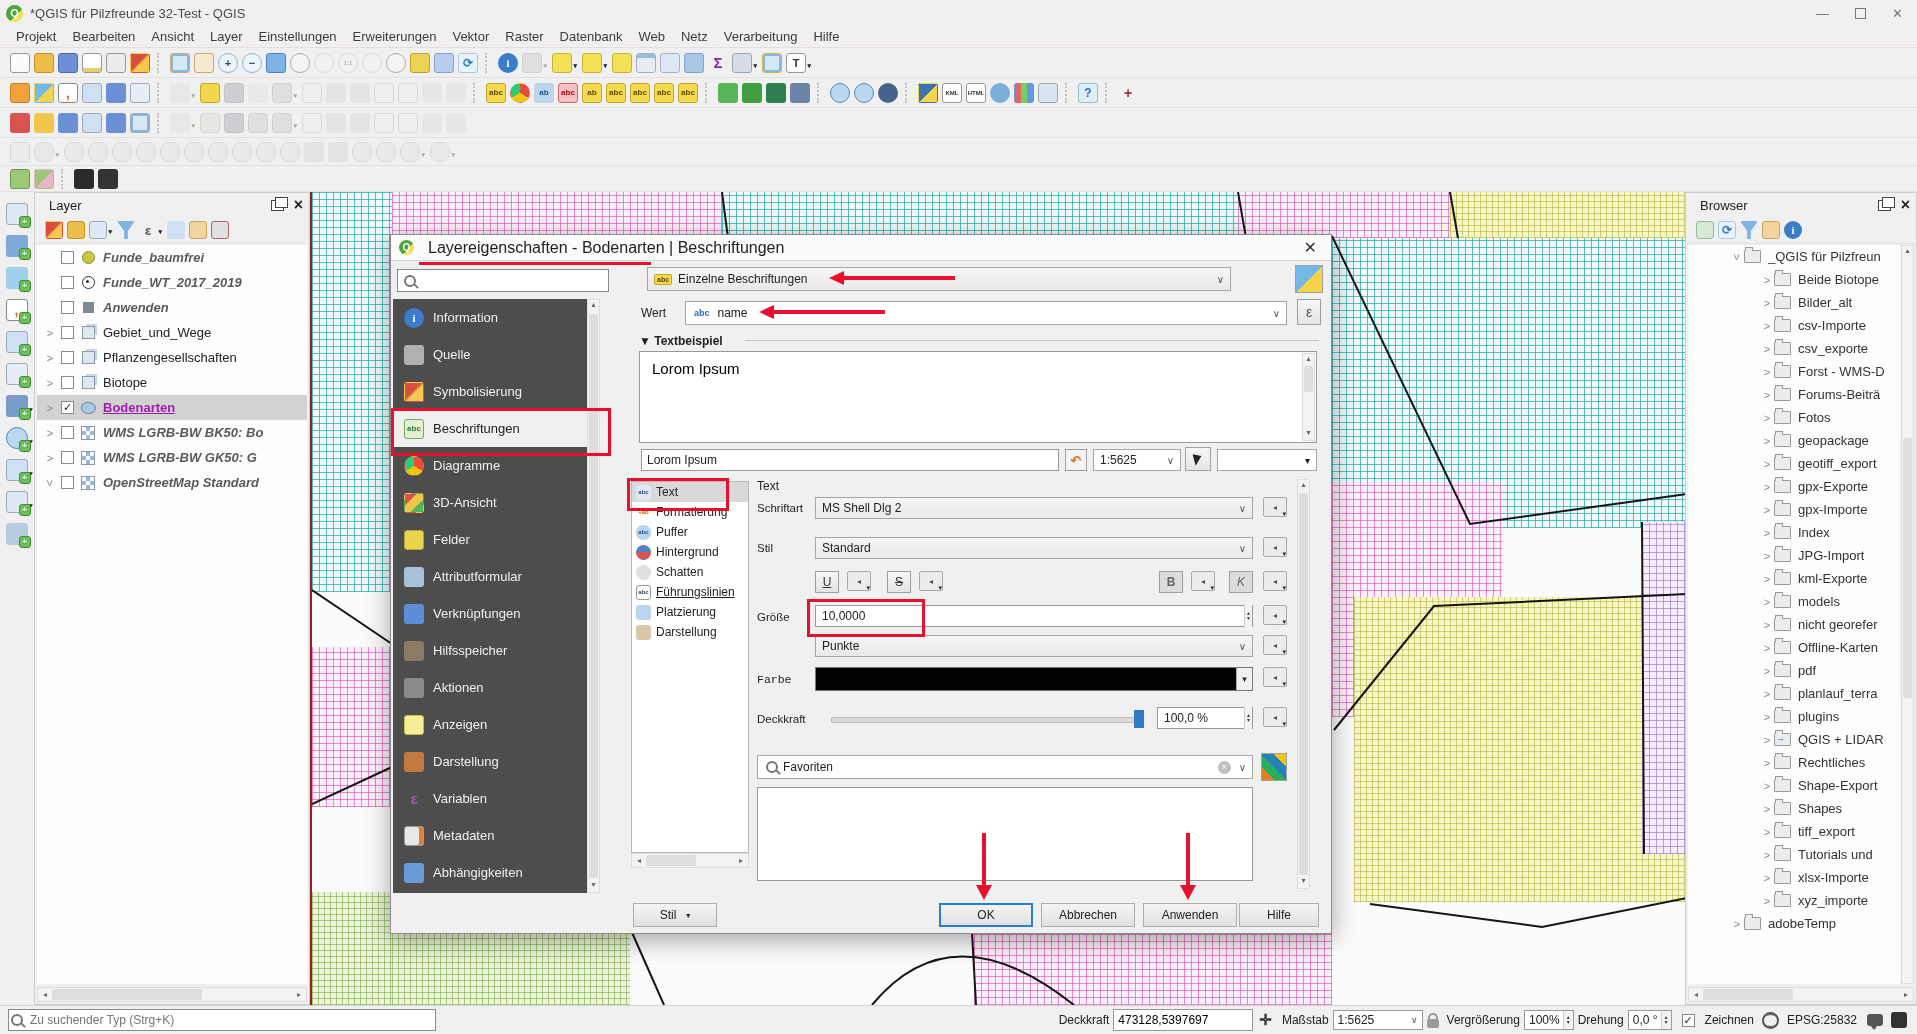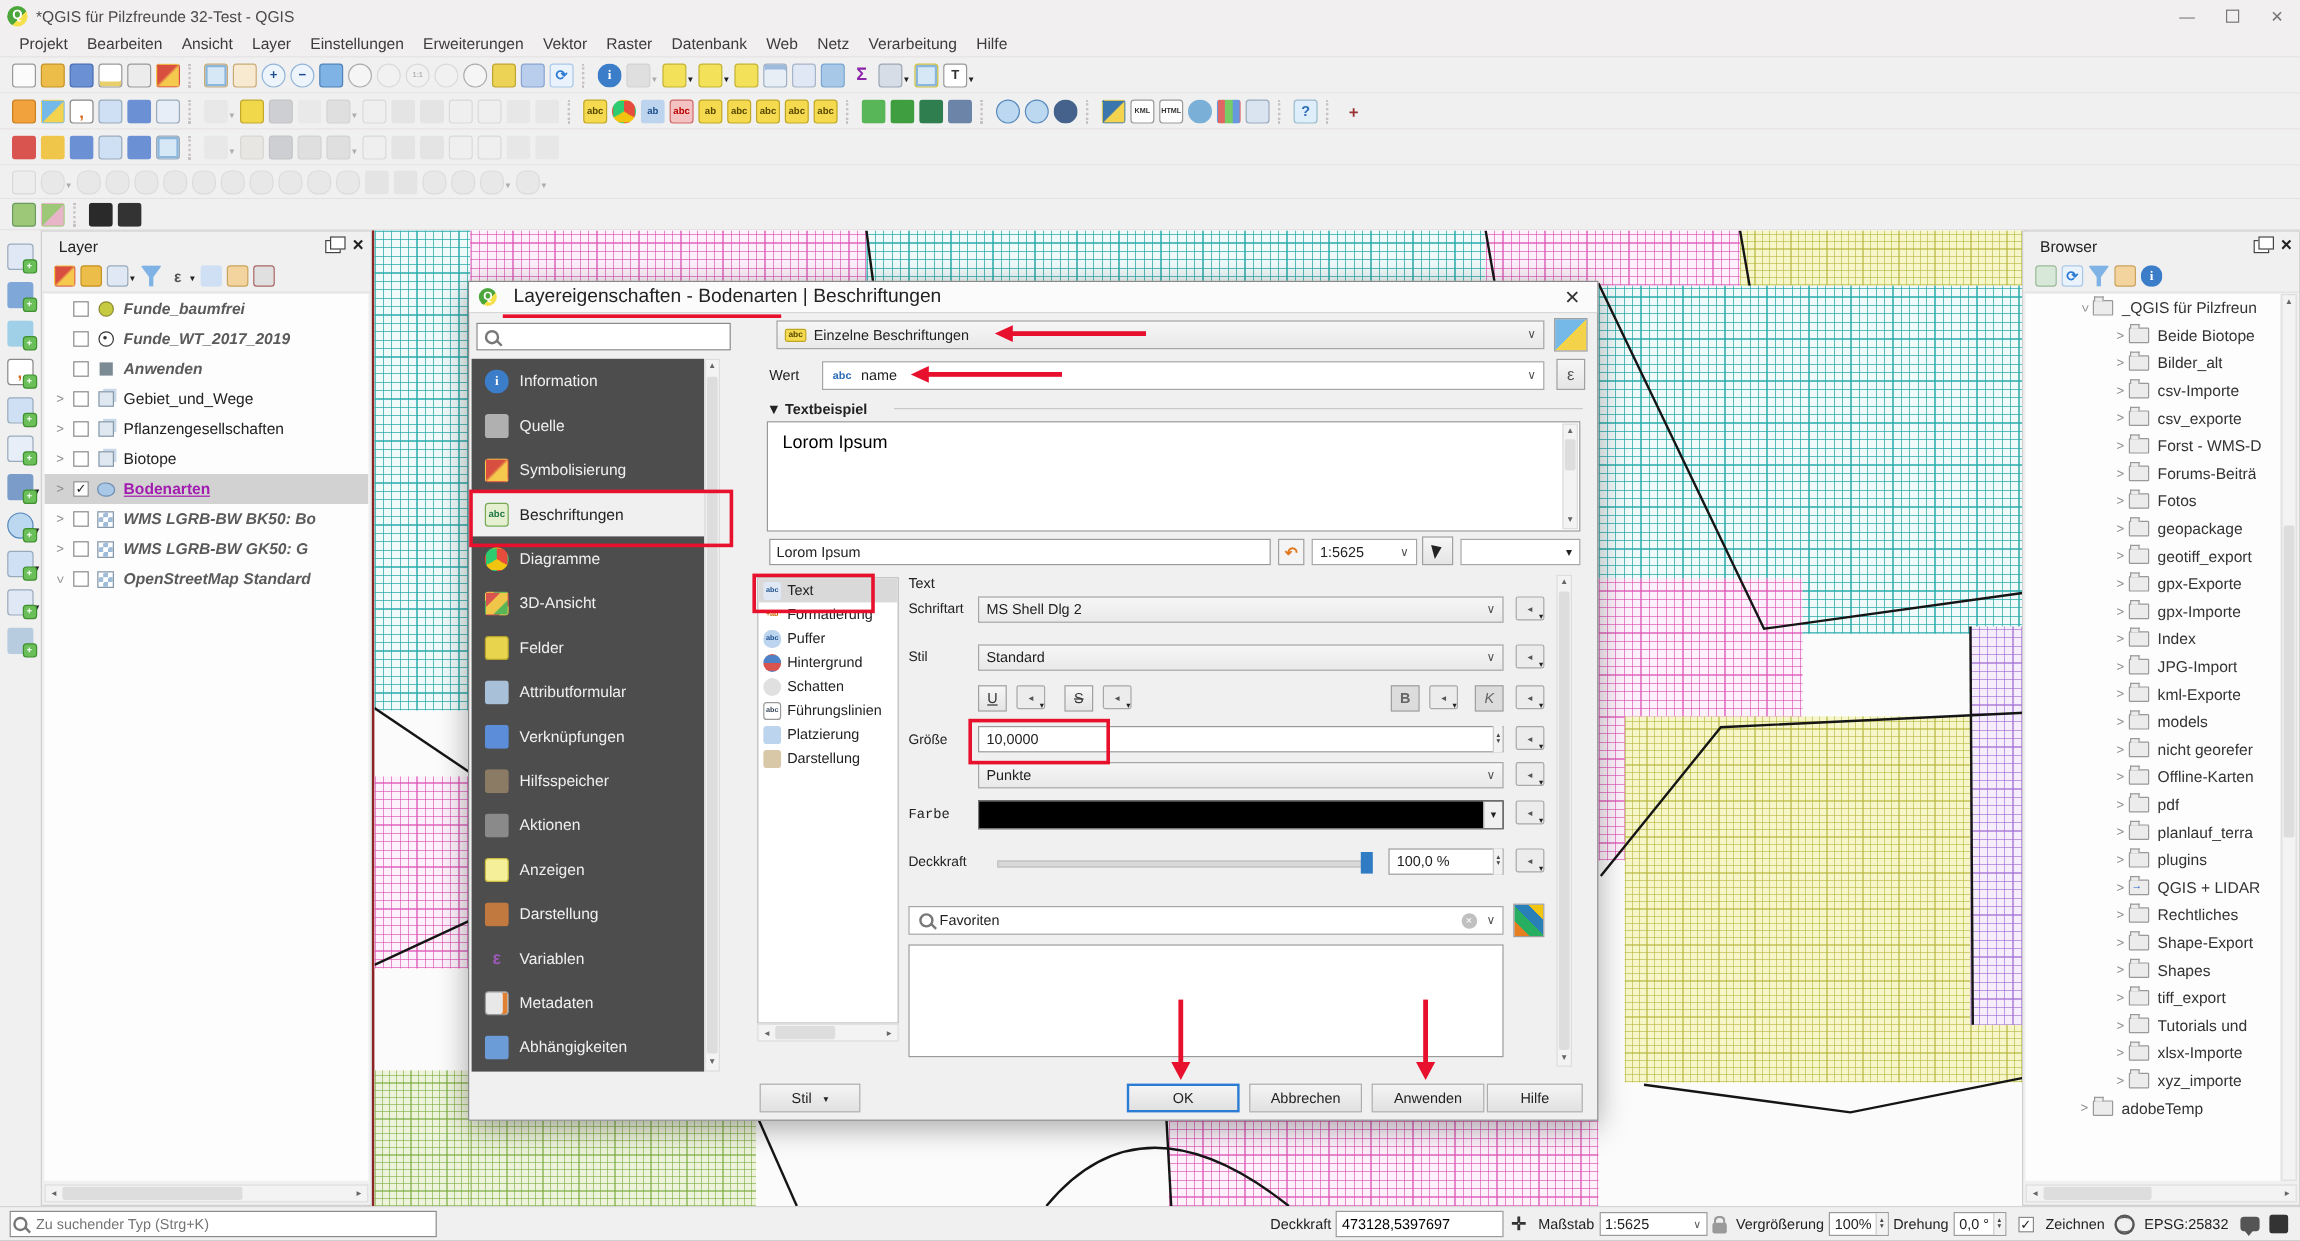--- a/index.html
+++ b/index.html
@@ -166,21 +166,21 @@
   .ic-bubble::after{content:"";position:absolute;left:3px;bottom:-4px;border-left:4px solid transparent;border-right:4px solid transparent;border-top:5px solid #555;}
   .ic-cursorpick{width:0;height:0;border-left:8px solid #222;border-top:4px solid transparent;border-bottom:8px solid transparent;transform:rotate(-15deg);}
   .spin2{display:flex;flex-direction:column;font-size:6px;line-height:5px;color:#444;margin-left:3px;border-left:1px solid #ccc;padding:1px 3px;background:#f2f2f2;height:16px;justify-content:center;}
   
   .statusbar{left:0;top:1005px;width:100%;height:29px;background:#f0f0f0;border-top:1px solid #d5d5d5;display:flex;align-items:center;padding:0 8px;box-sizing:border-box;z-index:6;}
   .sb-label{font-size:12px;color:#222;margin:0 4px;white-space:nowrap;}
   .sb-input{background:#fff;border:1px solid #9a9a9a;height:20px;font-size:12px;padding:0 4px;width:130px;font-family:"Liberation Sans",sans-serif;}
   .sb-combo{display:flex;align-items:center;background:#fff;border:1px solid #9a9a9a;height:20px;padding:0 4px;font-size:12px;width:90px;box-sizing:border-box;}
   .sb-combo .chev{margin-left:auto;font-size:9px;color:#555;}
   .sb-spin{display:flex;align-items:center;background:#fff;border:1px solid #9a9a9a;height:20px;padding-left:4px;font-size:12px;box-sizing:border-box;}
-  .sb-search{display:flex;align-items:center;width:356px;height:22px;background:#fff;border:1px solid #8a8a8a;box-sizing:border-box;}
+  .sb-search{display:flex;align-items:center;width:428px;height:22px;background:#fff;border:1px solid #8a8a8a;box-sizing:border-box;}
   .sb-search input{border:none;outline:none;flex:1;font-size:12px;color:#555;font-family:"Liberation Sans",sans-serif;background:transparent;}
   input{outline:none;}
 </style>
 </head>
 <body>
 
 <div id="app">
 
   <div class="abs titlebar">
     <span class="qlogo">Q</span>
@@ -787,21 +787,21 @@
           <span>Abhängigkeiten</span>
         </div>
       </div>
     <div class="vscroll side-scroll">
       <span class="ar">▴</span>
         <span class="vthumb" style="flex:1;margin:2px 0;"></span>
         <span class="ar">▾</span>
     </div>
     <div class="rbox" style="left:0px;top:173px;width:214px;height:42px;"></div>
 
-    <div class="combo abs" style="left:256px;top:32px;width:640px;height:24px;">
+    <div class="combo abs" style="left:256px;top:32px;width:584px;height:24px;">
       <span class="badge">abc</span>
       <span>Einzelne Beschriftungen</span>
       <span class="chev">∨</span>
     </div>
     <div class="sqbtn abs" style="left:904px;top:30px;width:28px;height:28px;background:linear-gradient(135deg,#74b9e8 50%,#f4d34a 50%);"></div>
     <div class="aline" style="left:452px;top:41px;width:112px;height:4px;"></div>
     <div class="ahl" style="left:438px;top:36px;"></div>
 
     <span class="flabel" style="left:250px;top:71px;font-size:12px;">Wert</span>
     <div class="combo abs" style="left:294px;top:66px;width:602px;height:24px;background:#fff;">
@@ -852,21 +852,21 @@
         <div class="subtab">
           <span class="chip c-sbg sm"></span>
           <span class="lbl" style="font-size: 12px;">Hintergrund</span>
         </div>
         <div class="subtab">
           <span class="chip c-ssh sm"></span>
           <span class="lbl" style="font-size: 12px;">Schatten</span>
         </div>
         <div class="subtab">
           <span class="chip c-slead sm">abc</span>
-          <span class="lbl" style="font-size: 12px;">Führungslinien</span>
+          <span class="lbl" style="font-size: 12px; text-decoration: underline;">Führungslinien</span>
         </div>
         <div class="subtab">
           <span class="chip c-splc sm"></span>
           <span class="lbl" style="font-size: 12px;">Platzierung</span>
         </div>
         <div class="subtab">
           <span class="chip c-srnd sm"></span>
           <span class="lbl" style="font-size: 12px;">Darstellung</span>
         </div>
       </div>

